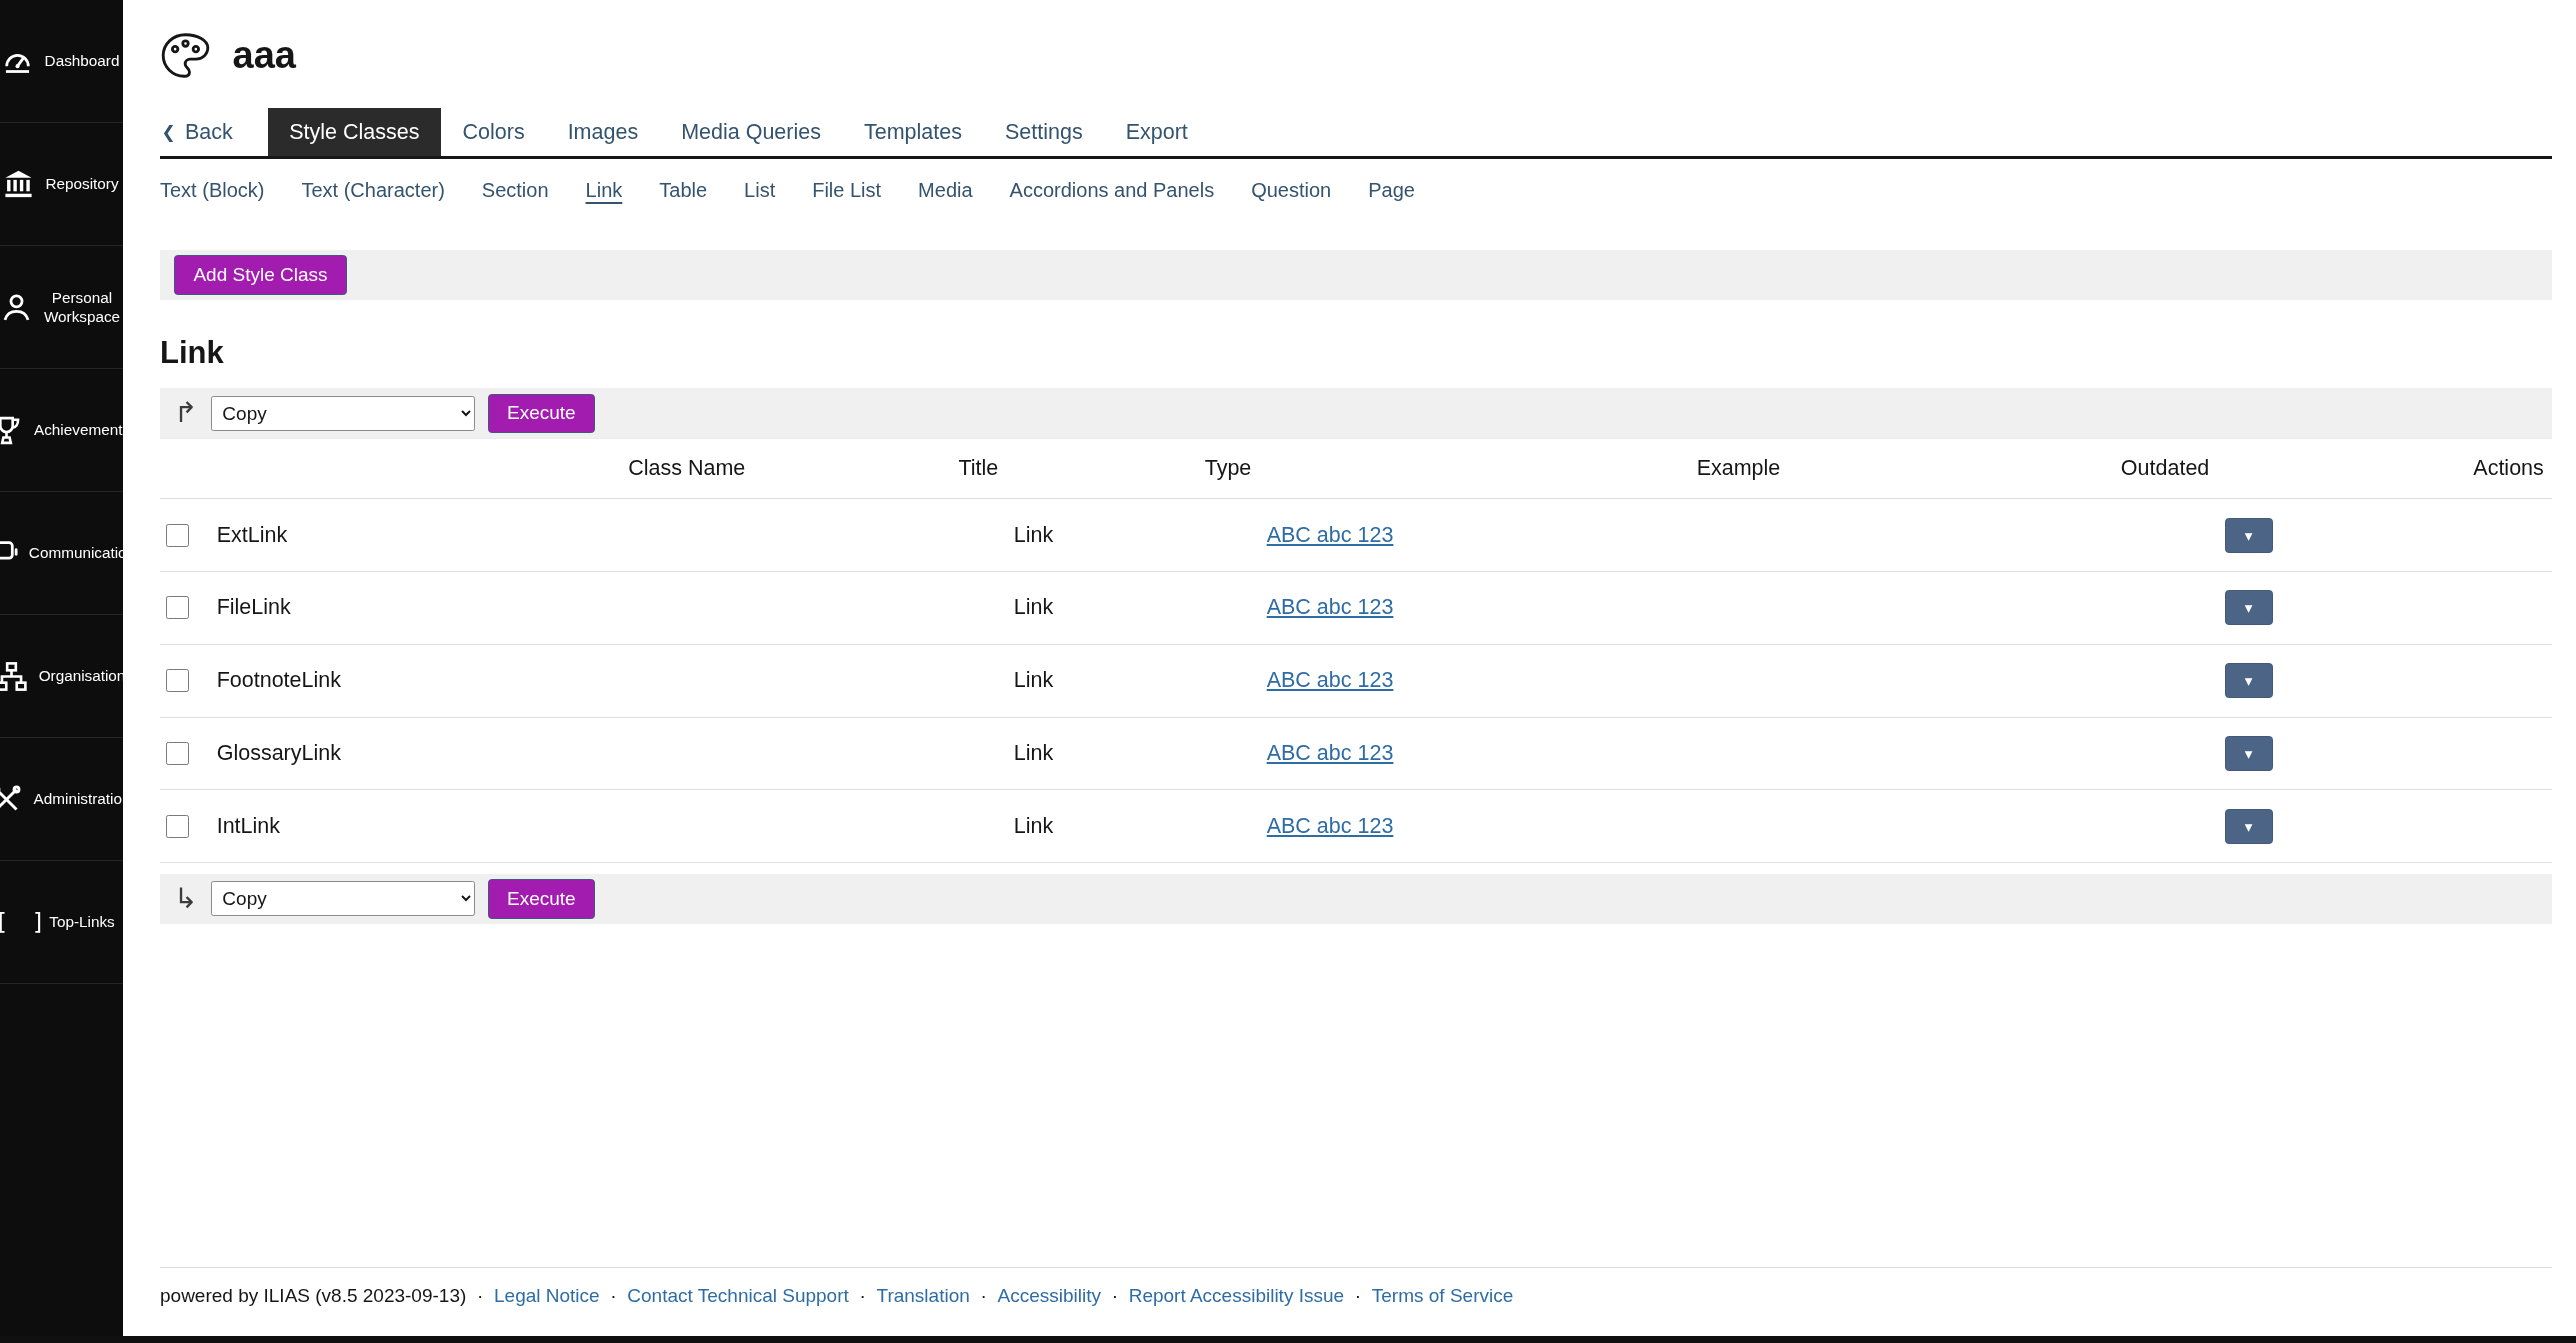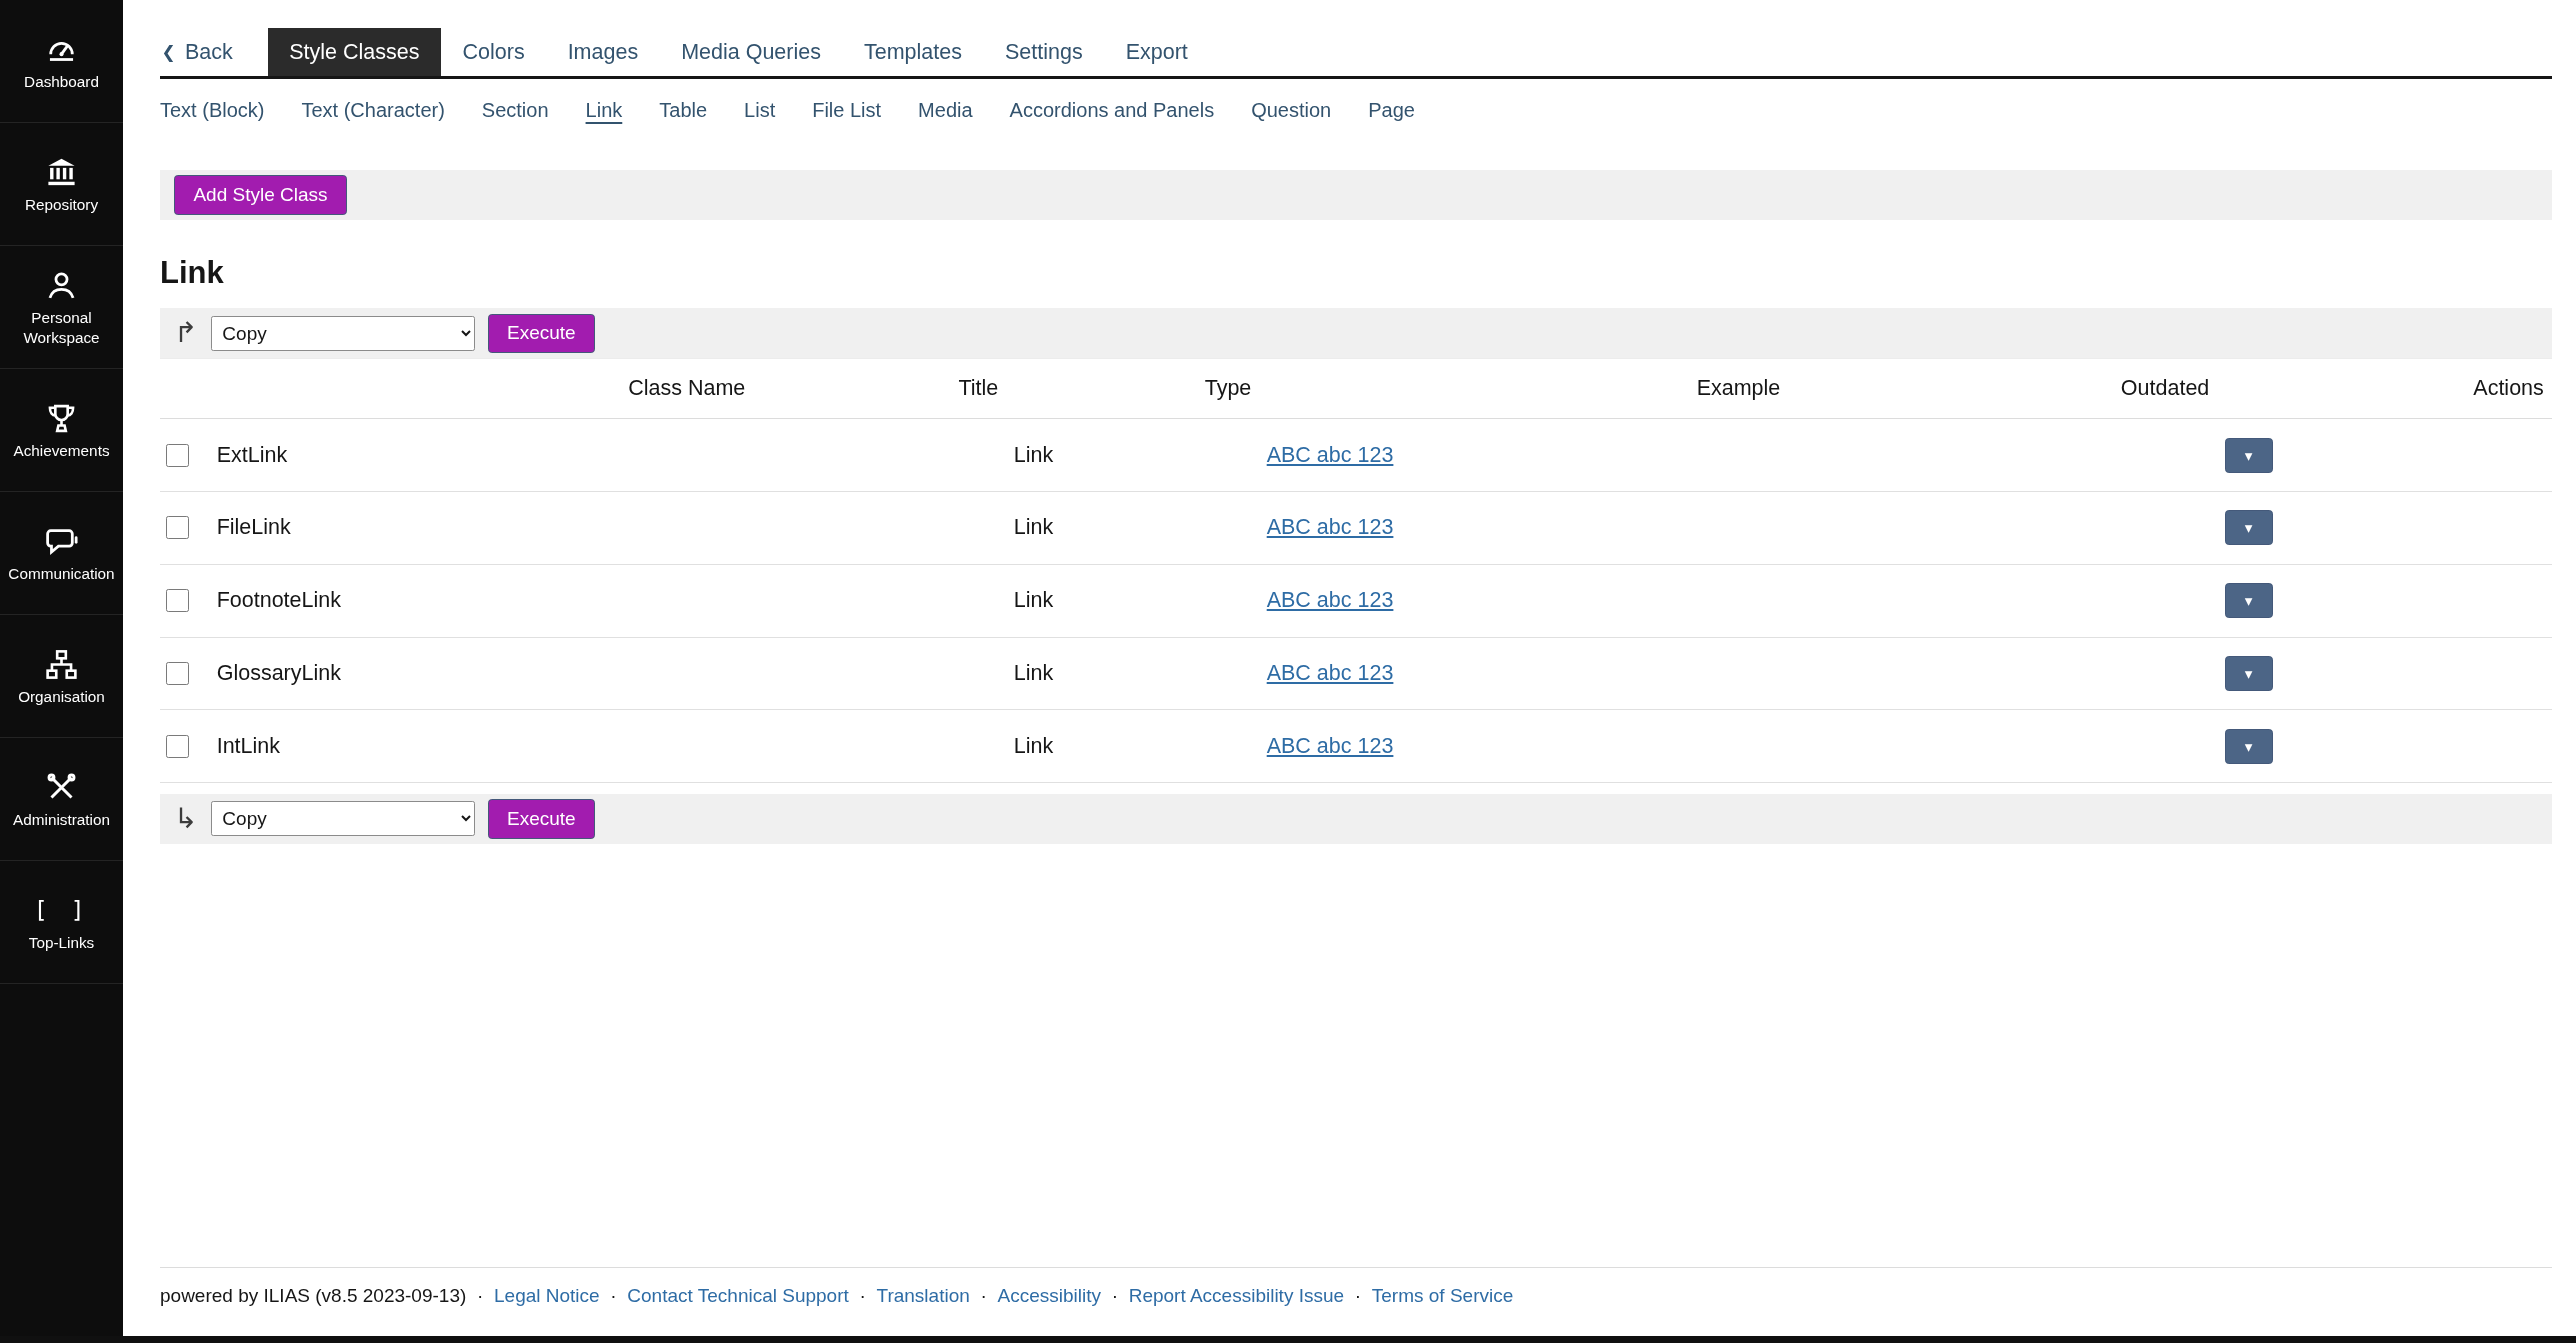--- a/index.html
+++ b/index.html
@@ -3,21 +3,21 @@
 <meta charset="utf-8">
 <style>
   *{margin:0;padding:0;box-sizing:border-box}
   html,body{width:2576px;height:1344px;overflow:hidden}
   body{font-family:"Liberation Sans","DejaVu Sans",sans-serif;font-size:21.5px;color:#161616;background:#fff;display:flex;position:relative}
   a{cursor:pointer;text-decoration:none}
 
   
   .sidebar{width:123px;flex:0 0 123px;background:#0d0d0d;display:flex;flex-direction:column}
   .sb-nav{display:flex;flex-direction:column}
-  .sb-item{height:123px;display:flex;flex-direction:column;align-items:center;justify-content:center;gap:4px;color:#fff;cursor:pointer;border-bottom:0.8px solid #242424}
+  .sb-item{height:123px;display:flex;flex-direction:row;align-items:center;justify-content:center;gap:4px;color:#fff;cursor:pointer;border-bottom:0.8px solid #242424}
   .sb-icon{width:37px;height:37px;display:flex;align-items:center;justify-content:center}
   .sb-icon svg{width:37px;height:37px;display:block}
   .sb-label{font-size:15.3px;line-height:1.25;text-align:center;padding:0 4.6px}
   .txt-icon{color:#fff;font-size:23px;letter-spacing:4.6px;font-family:"DejaVu Sans Mono",monospace}
 
   
   main{flex:1;display:flex;flex-direction:column;min-width:0;padding:0 24.5px 0 37px}
   .page-header{display:flex;align-items:center;gap:21.5px;padding-top:31px}
   .logo svg{width:51px;height:49px;display:block}
   .page-title{font-size:38px;font-weight:700}
@@ -156,20 +156,31 @@
         <span class="sb-icon">
           <span class="txt-icon">[ ]</span>
         </span>
         <span class="sb-label">Top-Links</span>
       </div>
     </nav>
 </aside>
 
 <main>
 
+  <header class="page-header">
+    <span class="logo">
+      <svg viewBox="0 0 32 30" fill="none" stroke="#161616" stroke-width="1.8">
+        <path d="M16 2C8 2 2 7.8 2 15s6 13 13.2 13c2.2 0 3.3-1.2 3.3-2.7 0-1.3-.8-2-1.6-2.8-.6-.6-1.1-1.3-1.1-2.2 0-1.7 1.4-3 3.1-3h3.6c4 0 7.5-3 7.5-7.1C30 5.5 23.7 2 16 2z"></path>
+        <circle cx="9.5" cy="11" r="1.7"></circle>
+        <circle cx="16" cy="7.5" r="1.7"></circle>
+        <circle cx="22.5" cy="11" r="1.7"></circle>
+      </svg>
+    </span>
+    <h1 class="page-title">aaa</h1>
+  </header>
 
   <nav class="tabbar">
     <a class="back">
       <span class="chev">❮</span>
       <span>Back</span>
     </a>
     <span class="tabs-wrap">
 
         <a class="tab active">
           <span>Style Classes</span>

